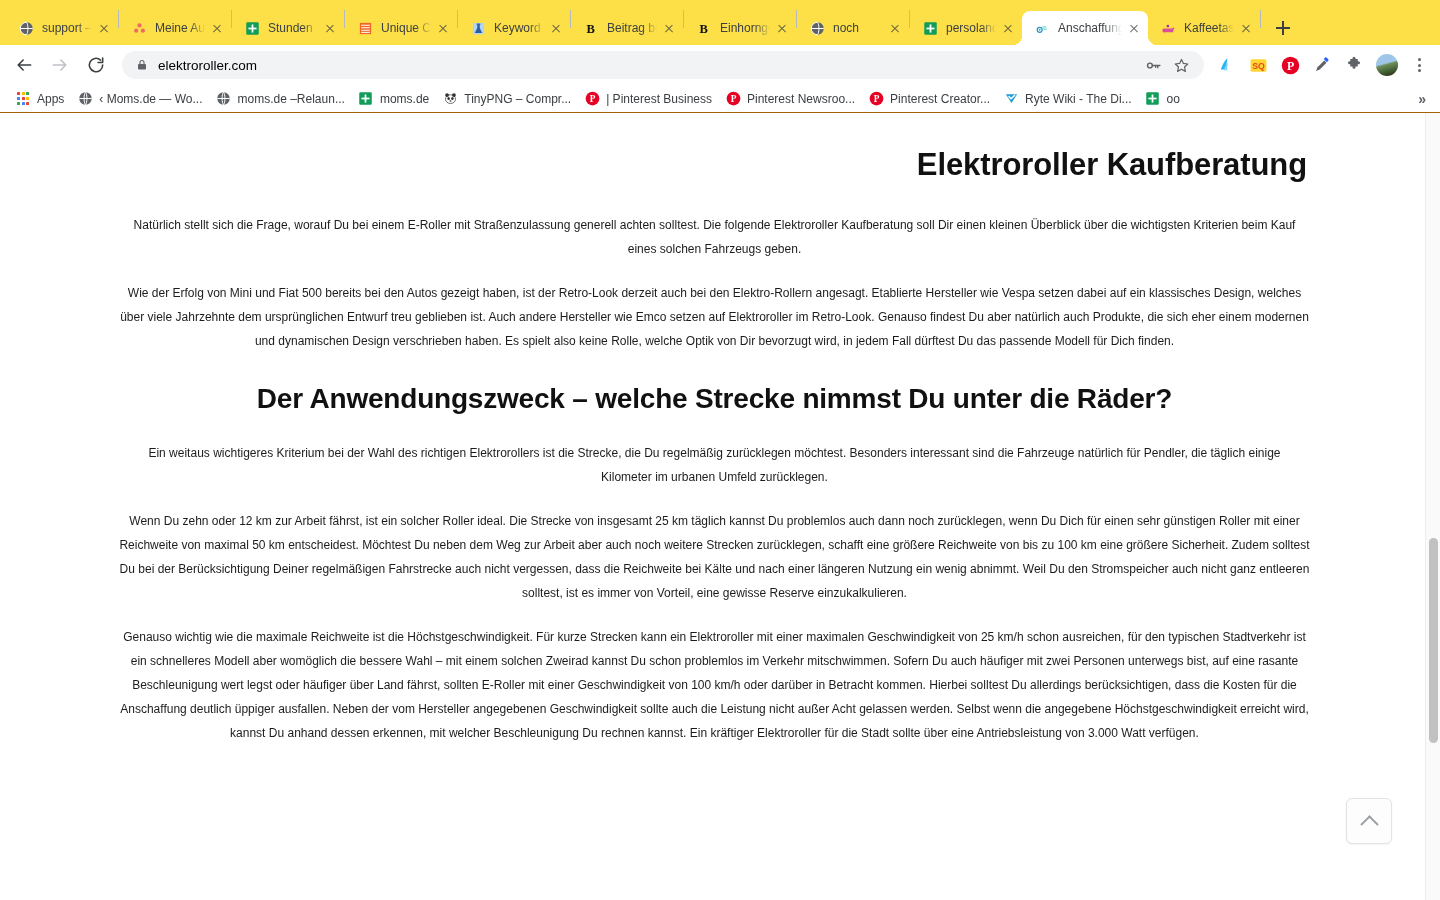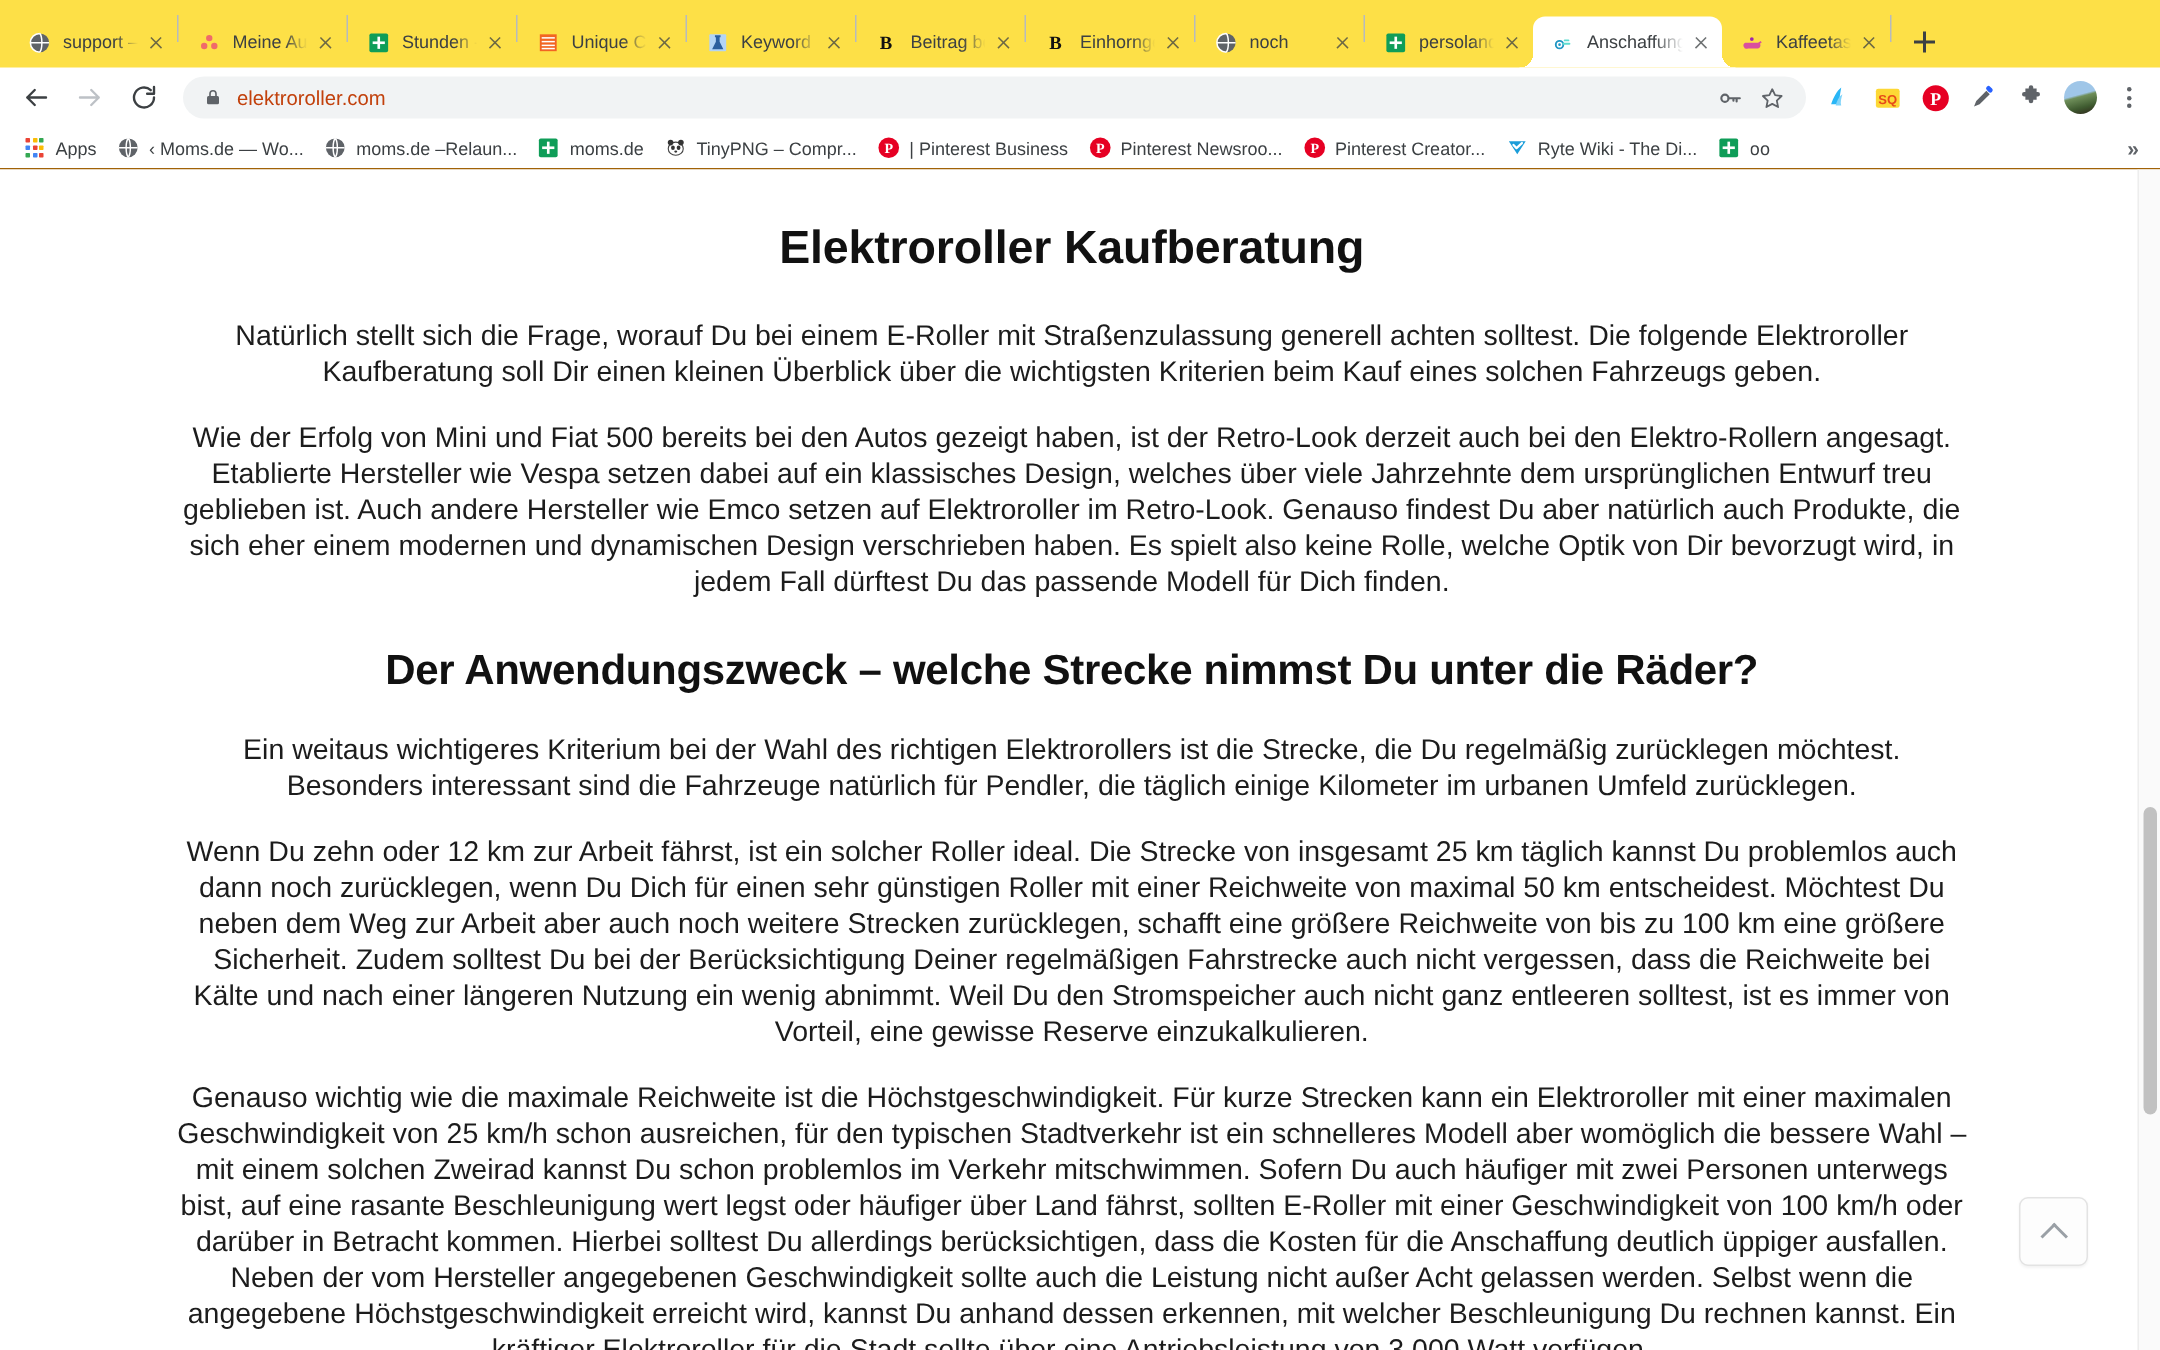--- a/index.html
+++ b/index.html
@@ -105,21 +105,21 @@
     flex: 1 1 auto;
     height: 28px;
     background: #f1f3f4;
     border-radius: 14px;
     margin: 0 6px 0 8px;
     display: flex; align-items: center;
     padding: 0 10px 0 14px;
     min-width: 0;
   }
   .omnibox .lock { margin-right: 10px; display: flex; flex: 0 0 12px; }
-  .url { font-size: 13.5px; color: #c2410c; white-space: nowrap; overflow: hidden; }
+  .url { font-size: 13.5px; color: #000000; white-space: nowrap; overflow: hidden; }
   .omni-right { display: flex; align-items: center; margin-left: auto; }
   .omni-icon { width: 26px; height: 26px; display:flex; align-items:center; justify-content:center; margin-left: 2px; }
   .ext-icons { display: flex; align-items: center; }
   .ext { width: 28px; height: 28px; margin: 0 2px; display: flex; align-items: center; justify-content: center; }
   .avatar {
     width: 22px; height: 22px; border-radius: 50%; margin: 0 6px 0 6px;
     background: linear-gradient(165deg,#9fc6e8 0%,#9fc6e8 42%,#6f8f5a 48%,#3f5b30 75%,#2d2119 100%);
     overflow: hidden; flex: 0 0 22px;
   }
   .kebab { width: 26px; height: 26px; display:flex; flex-direction:column;
@@ -170,34 +170,34 @@
   }
   .page {
     flex: 1 1 auto;
     padding: 34px 118px 0 122px;
     overflow: hidden;
   }
   .page h1 {
     font-size: 31px;
     font-weight: bold;
     color: #111111;
-    text-align: center;
+    text-align: right;
     letter-spacing: -0.1px;
     margin-bottom: 30px;
   }
   .page h2 {
     font-size: 28px;
     font-weight: bold;
     color: #111111;
     text-align: center;
     letter-spacing: -0.2px;
     margin: 30px 0 26px;
   }
   .page p {
-    font-size: 19px;
+    font-size: 12px;
     line-height: 24px;
     color: #1c1c1c;
     text-align: center;
     margin-bottom: 20px;
   }
   .p-wide { margin-left: -4px; margin-right: -4px; }
 
   
   .totop {
     position: absolute;

